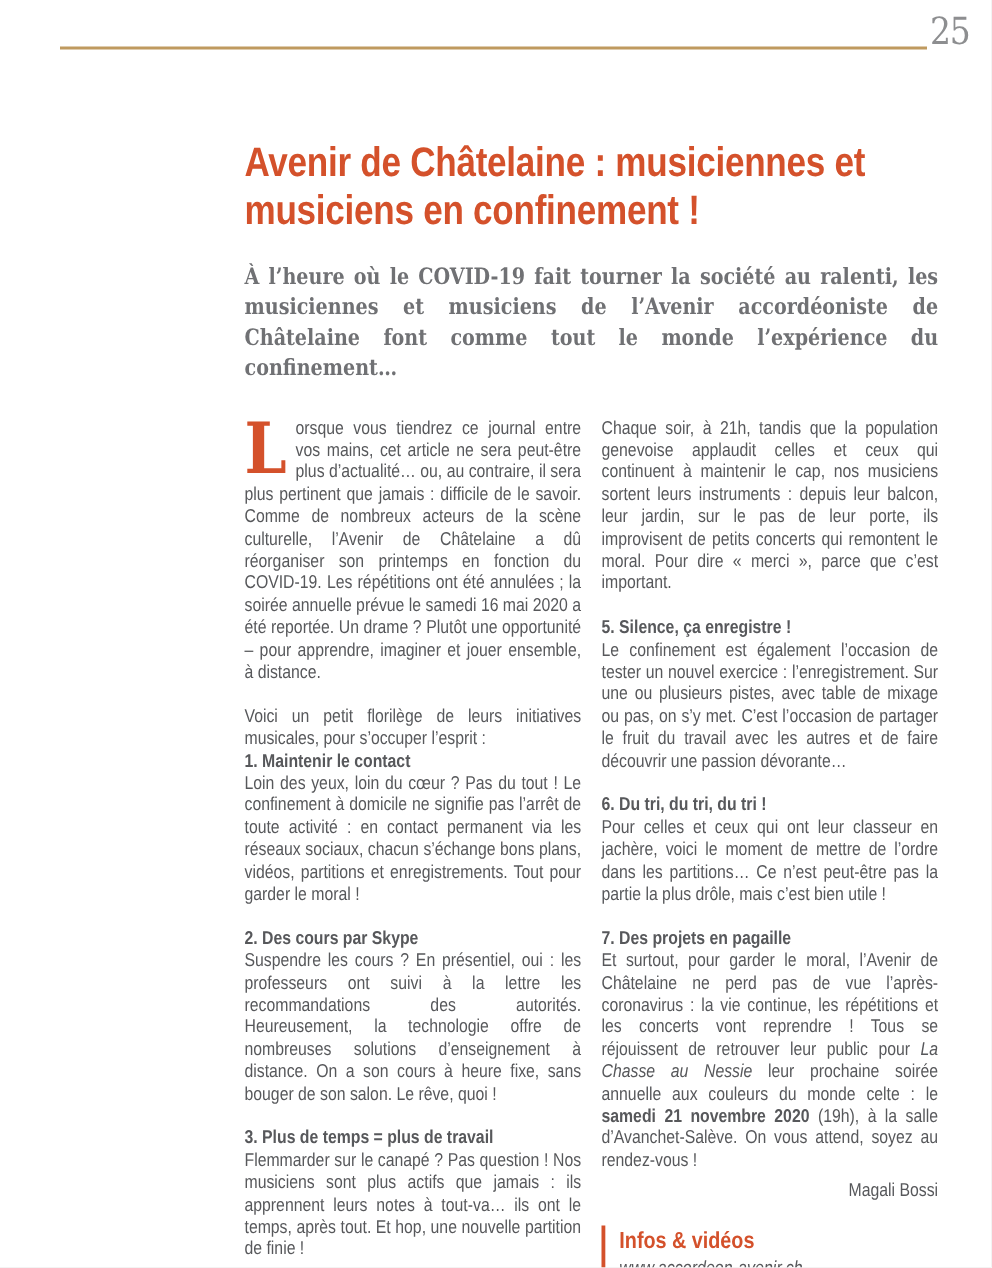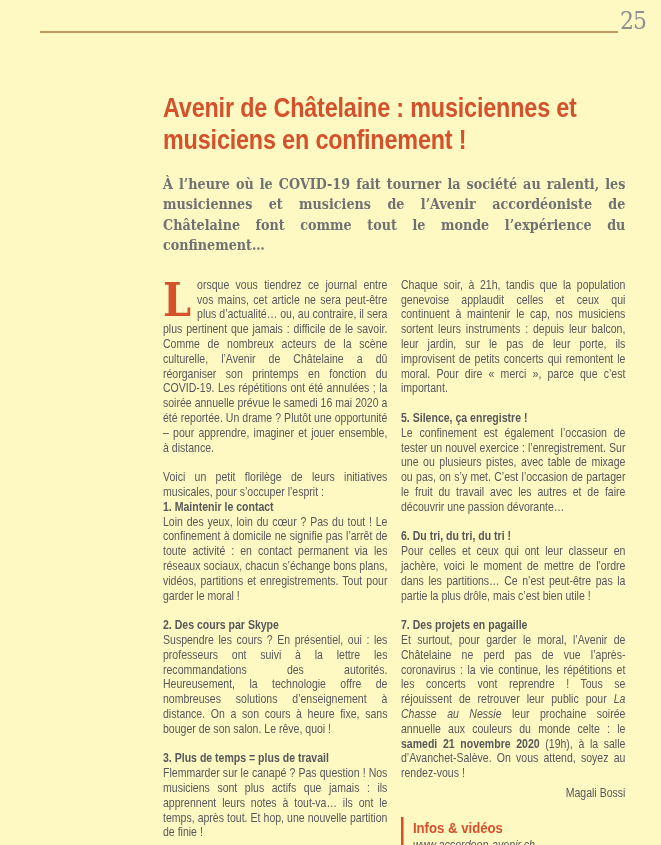--- a/index.html
+++ b/index.html
@@ -6,21 +6,21 @@
     --accent:#d4512b;
     --gold:#bf9a5f;
     --body:#57585b;
     --lead:#707174;
     --pagenum:#8d8e90;
   }
   html,body{margin:0;padding:0;background:#e9e9e9;}
   .page{
     position:relative;
     width:661px;height:845px;
-    background:#fef9c3;
+    background:#ffffff;
     overflow:hidden;
     font-family:"Liberation Sans",sans-serif;
     margin:0 auto;
   }
   .top-rule{
     position:absolute;top:31px;left:40px;width:578px;height:2px;
     background:var(--gold);
   }
   .page-number{
     position:absolute;top:6px;left:620px;width:40px;

